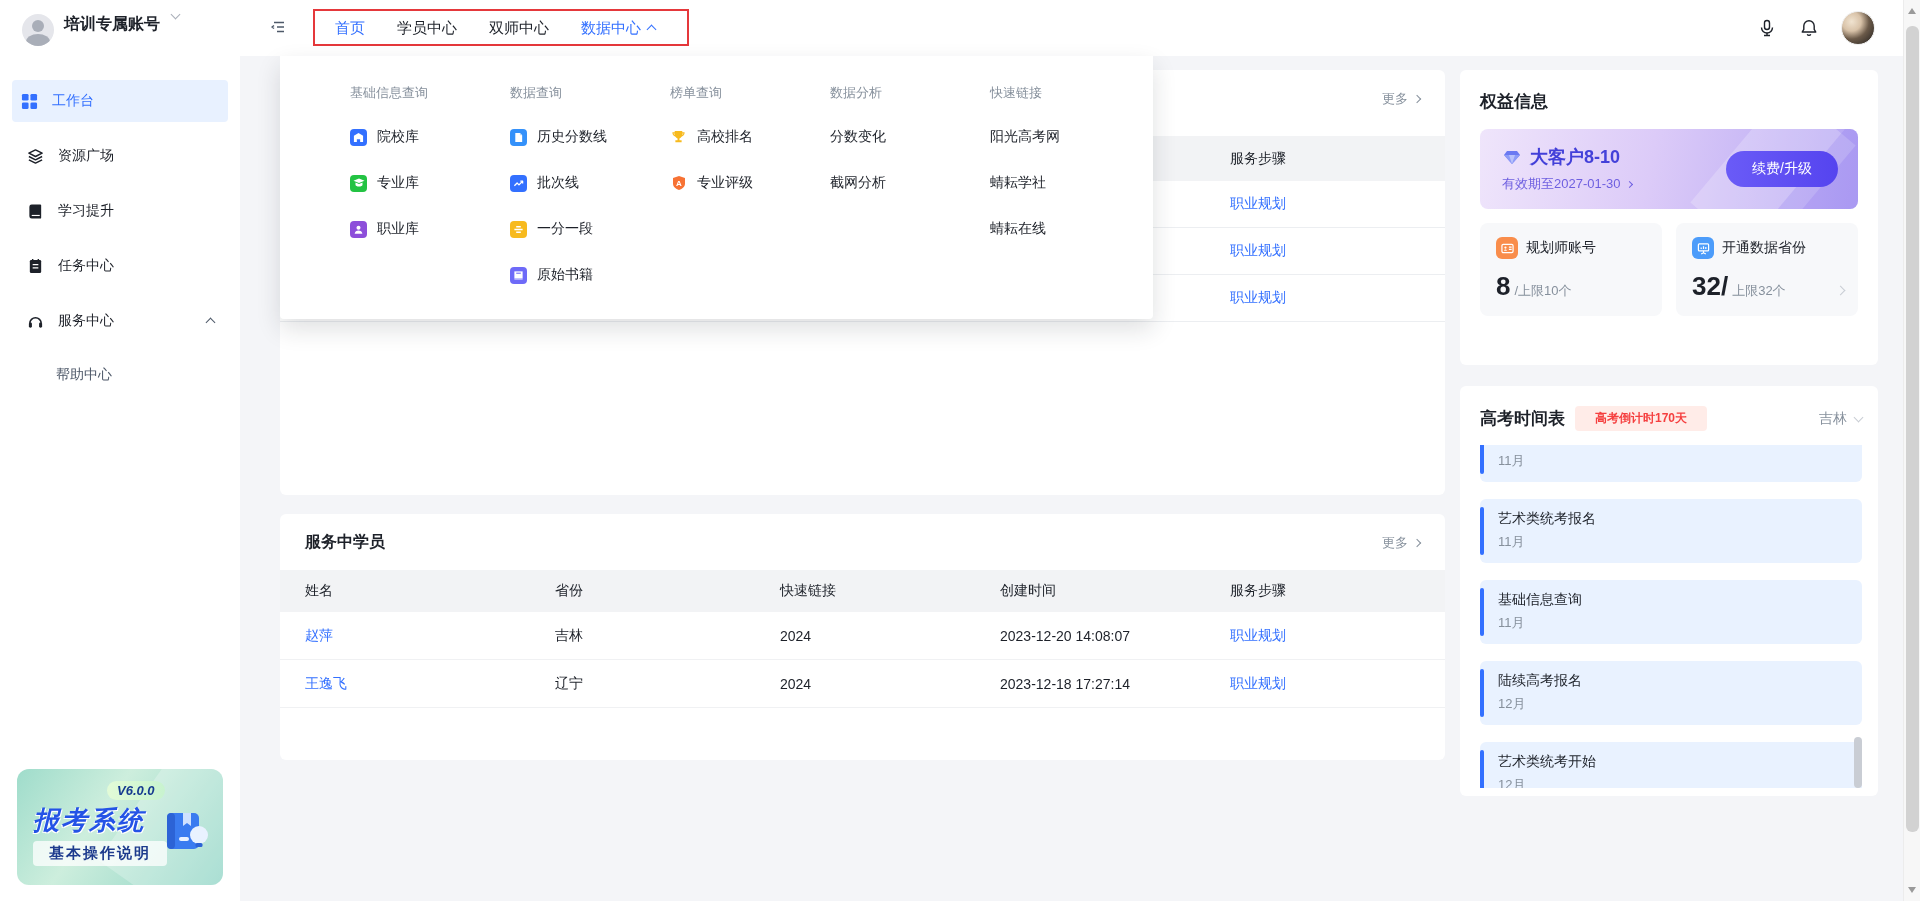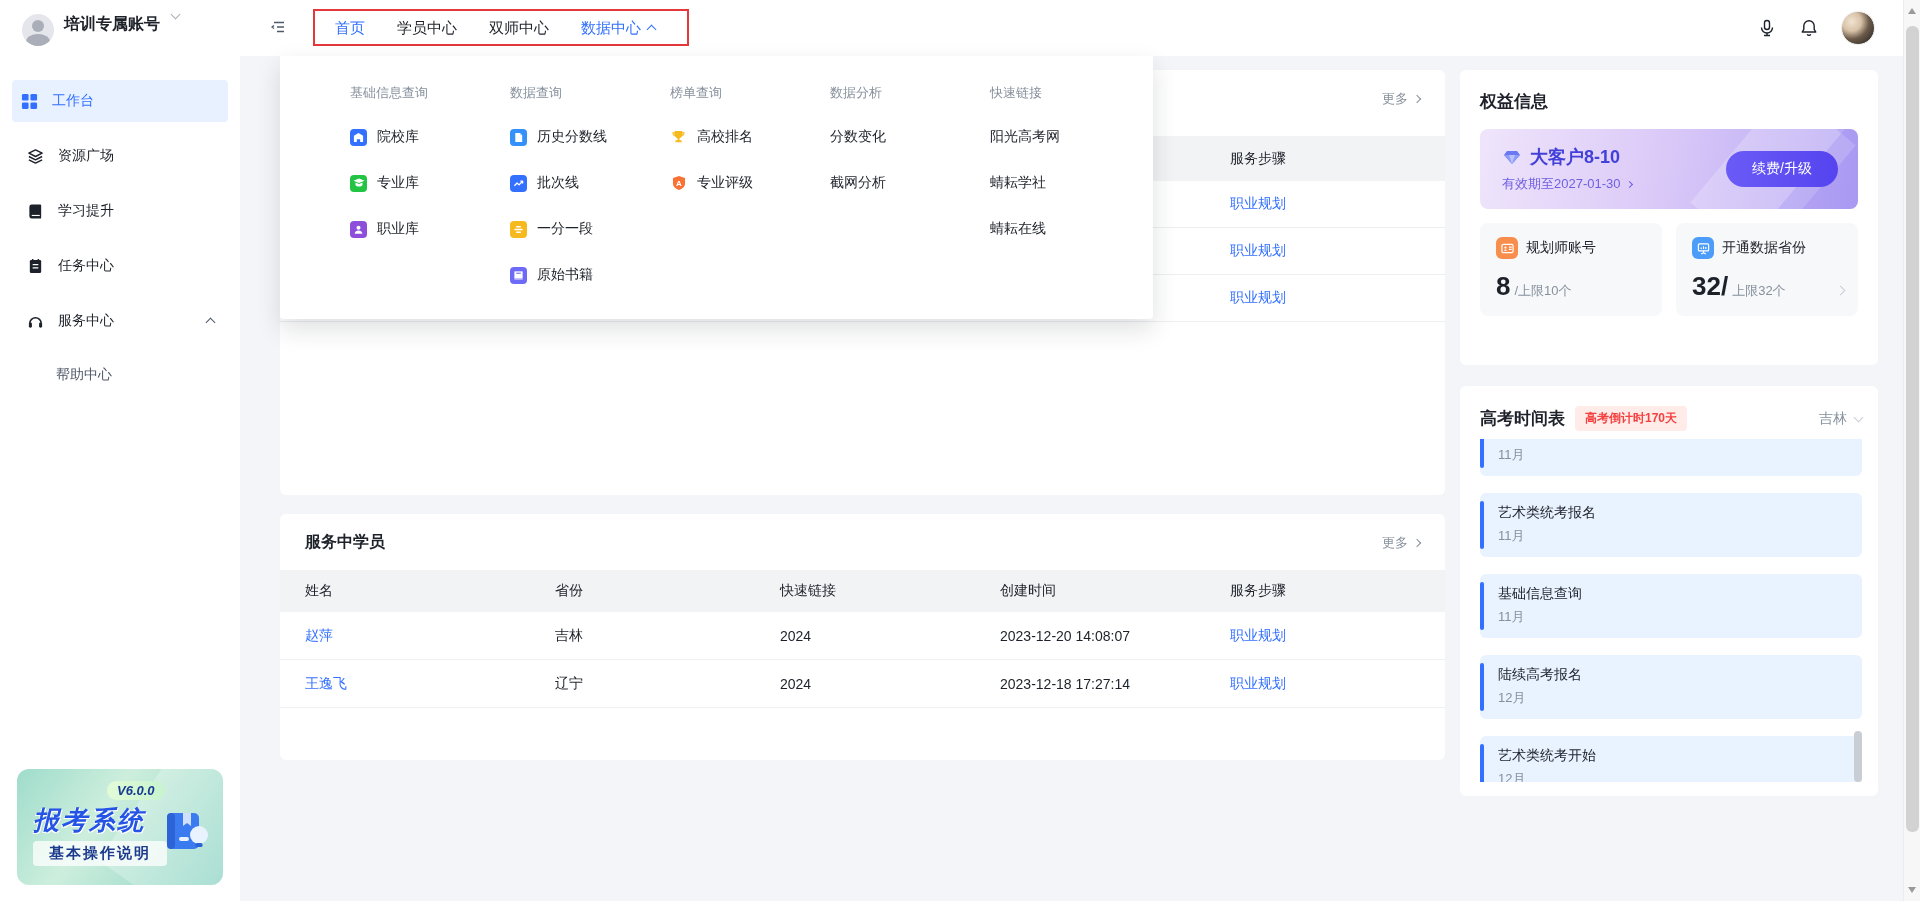--- a/index.html
+++ b/index.html
@@ -94,24 +94,24 @@
   .stat-card { flex:1; background:#f7f8fa; border-radius:8px; padding:14px 16px; position:relative; cursor:default; }
   .stat-label { display:flex; align-items:center; gap:8px; color:#1d2129; font-size:14px; }
   .stat-ic { width:22px; height:22px; border-radius:6px; display:flex; align-items:center; justify-content:center; flex:none; }
   .stat-val { margin-top:12px; font-size:26px; font-weight:bold; color:#1d2129; display:flex; align-items:baseline; gap:4px; }
   .stat-lim { font-size:13px; font-weight:normal; color:#86909c; }
   .stat-chev { position:absolute; right:14px; bottom:22px; color:#c9cdd4; }
 
   
   .tt-card { left:1220px; top:330px; width:418px; height:410px; padding:20px 16px 8px 20px; }
   .tt-head { display:flex; align-items:center; }
-  .tt-badge { margin-left:10px; background:#ffece8; color:#f53f3f; font-size:12px; font-weight:bold; padding:4px 10px; border-radius:4px; }
+  .tt-badge { margin-left:10px; background:#ffece8; color:#f53f3f; font-size:12px; font-weight:bold; padding:4px 20px; border-radius:4px; }
   .tt-region { margin-left:auto; color:#86909c; display:flex; align-items:center; gap:8px; cursor:pointer; }
   .tt-region .chev { color:#c9cdd4; }
-  .tl-viewport { margin-top:8px; height:343px; overflow:hidden; position:relative; }
+  .tl-viewport { margin-top:14px; height:343px; overflow:hidden; position:relative; }
   .tl-item { position:relative; background:#e9f2ff; border-radius:6px; padding:11px 16px 0 18px; height:64px; margin-bottom:17px; }
   .tl-item::before { content:""; position:absolute; left:0; top:8px; bottom:8px; width:4px; border-radius:3px; background:#3370ff; }
   .tl-item.clipped { margin-top:-27px; }
   .tl-title { font-size:14px; color:#1d2129; height:20px; }
   .tl-month { font-size:13px; color:#86909c; margin-top:3px; }
   .tl-thumb { position:absolute; right:0; top:292px; width:8px; height:51px; border-radius:4px; background:#c9cdd4; cursor:pointer; }
 
   
   .pagebar { position:absolute; right:0; top:0; width:17px; height:901px; background:#f7f7f7; border-left:1px solid #ececec; z-index:80; cursor:pointer; }
   .pagebar .arr { position:absolute; left:4px; width:0; height:0; border-left:4.5px solid transparent; border-right:4.5px solid transparent; }

